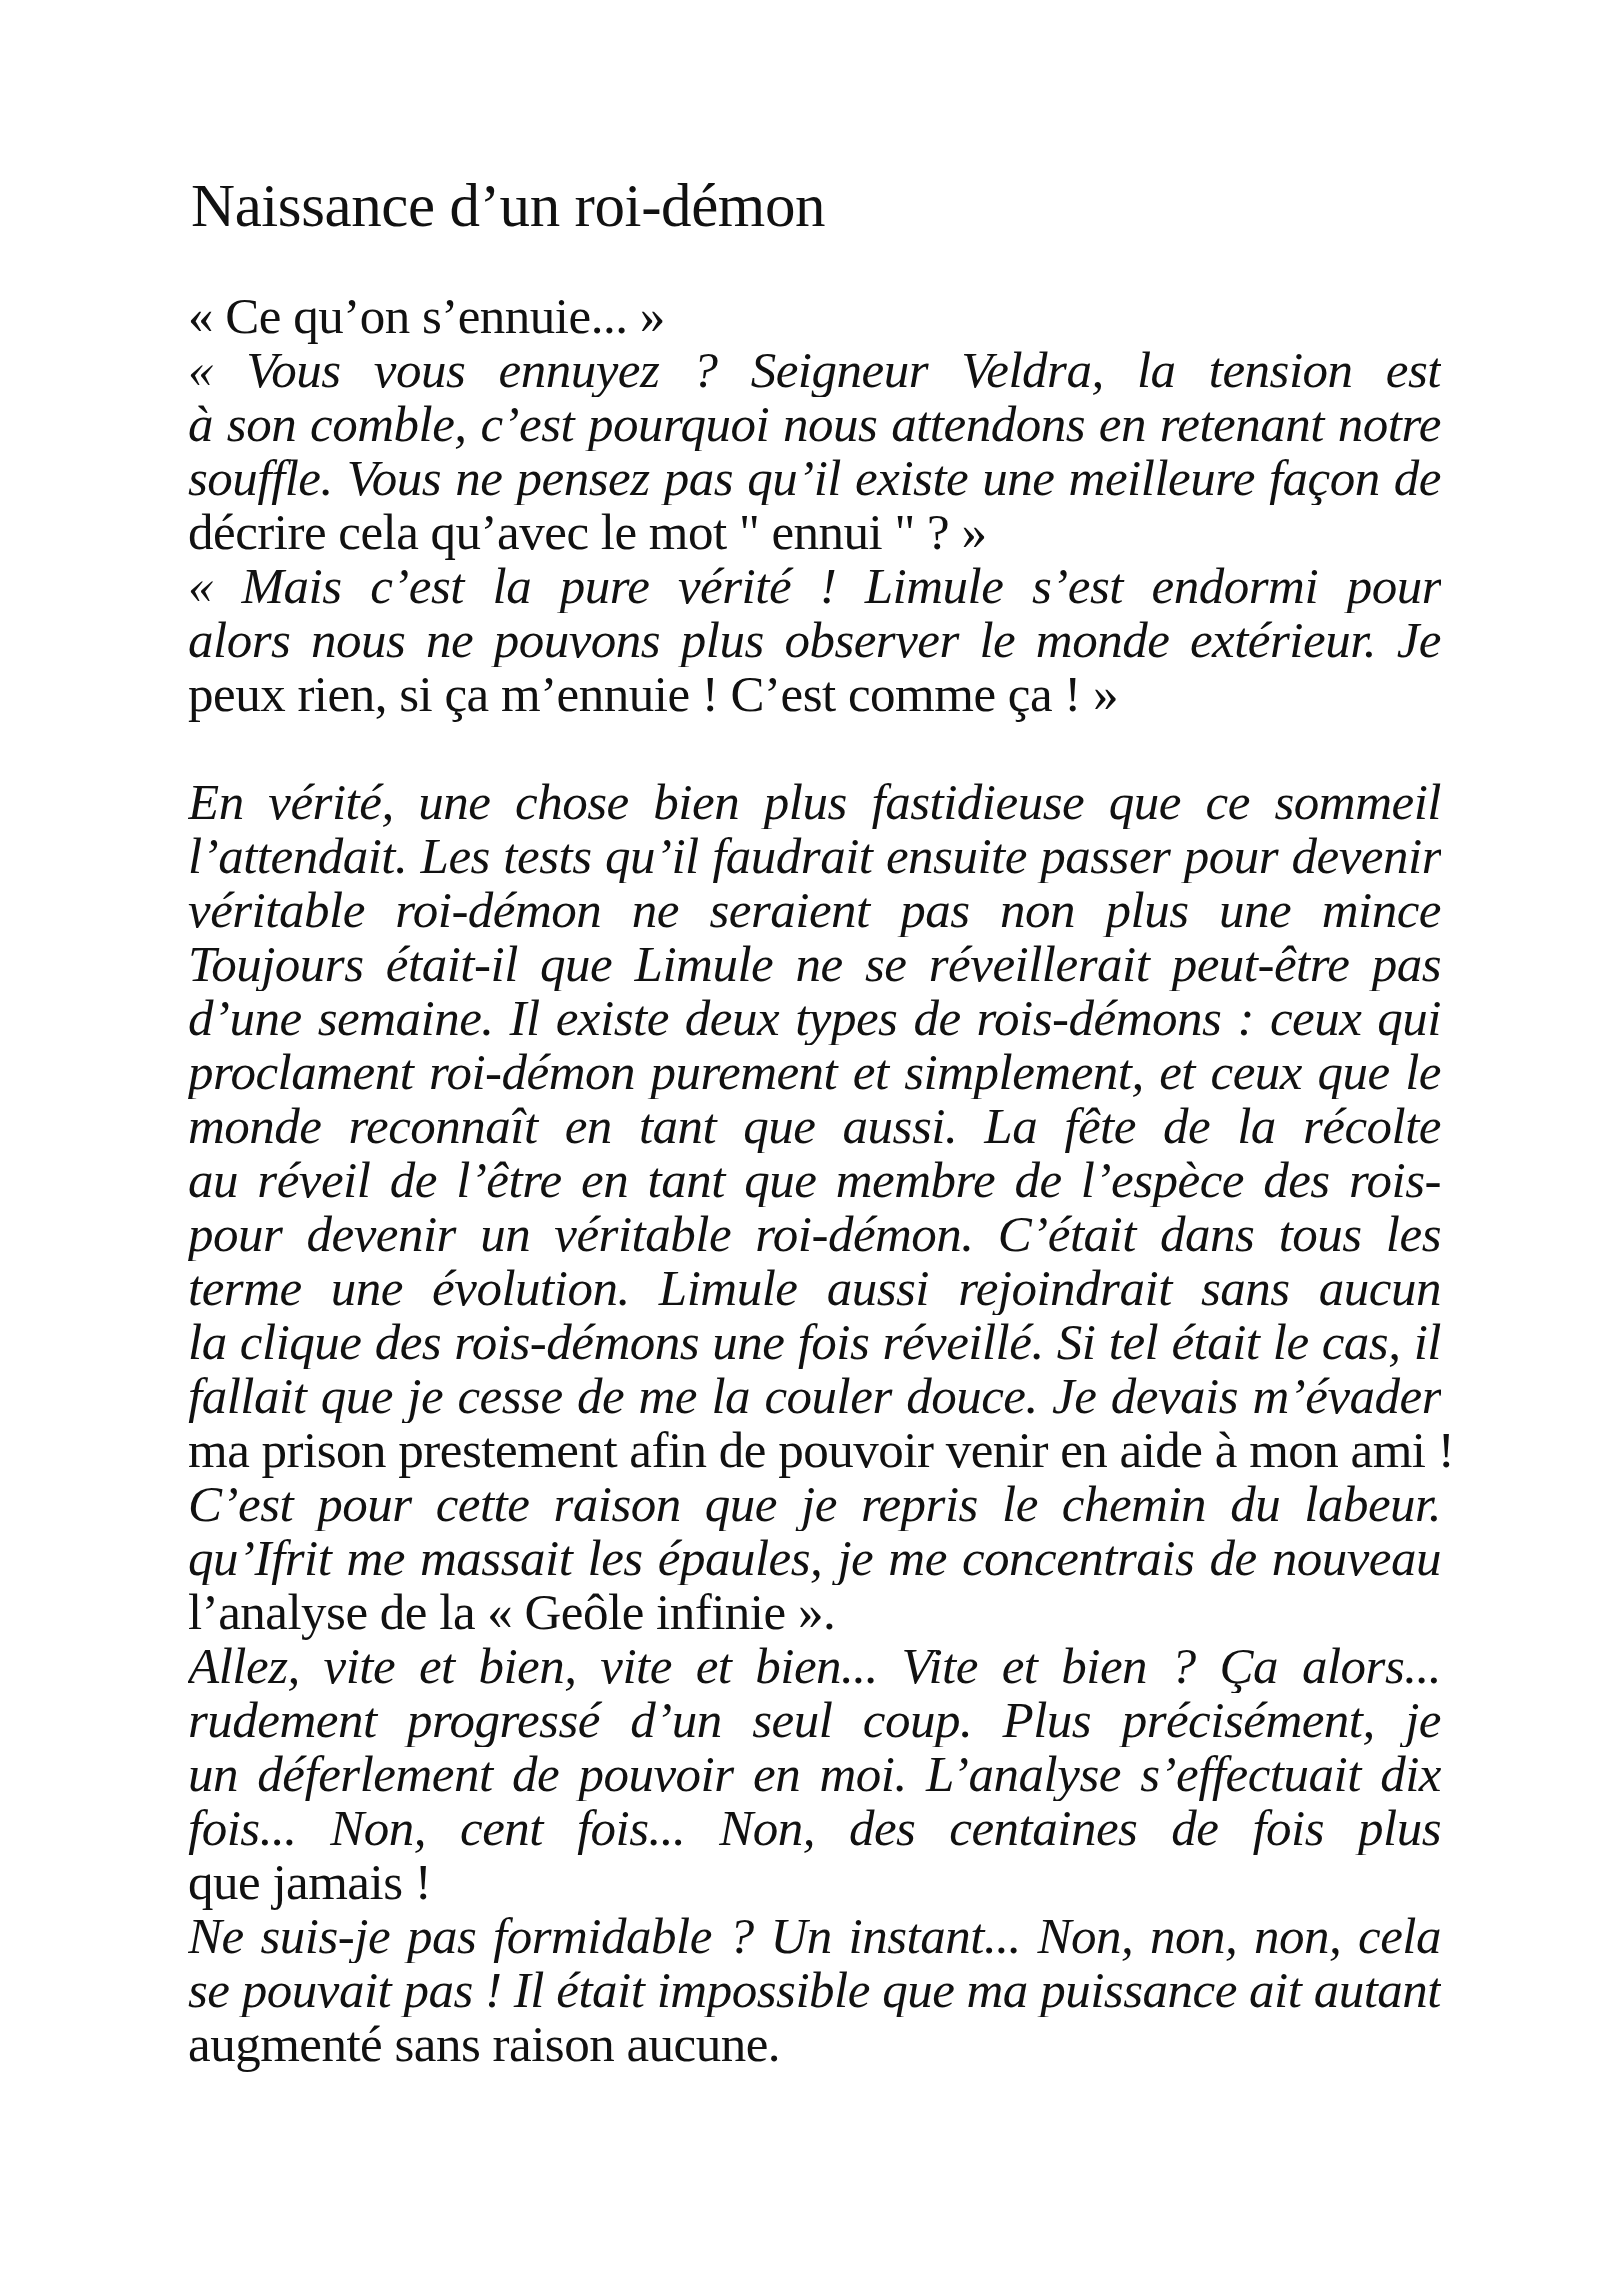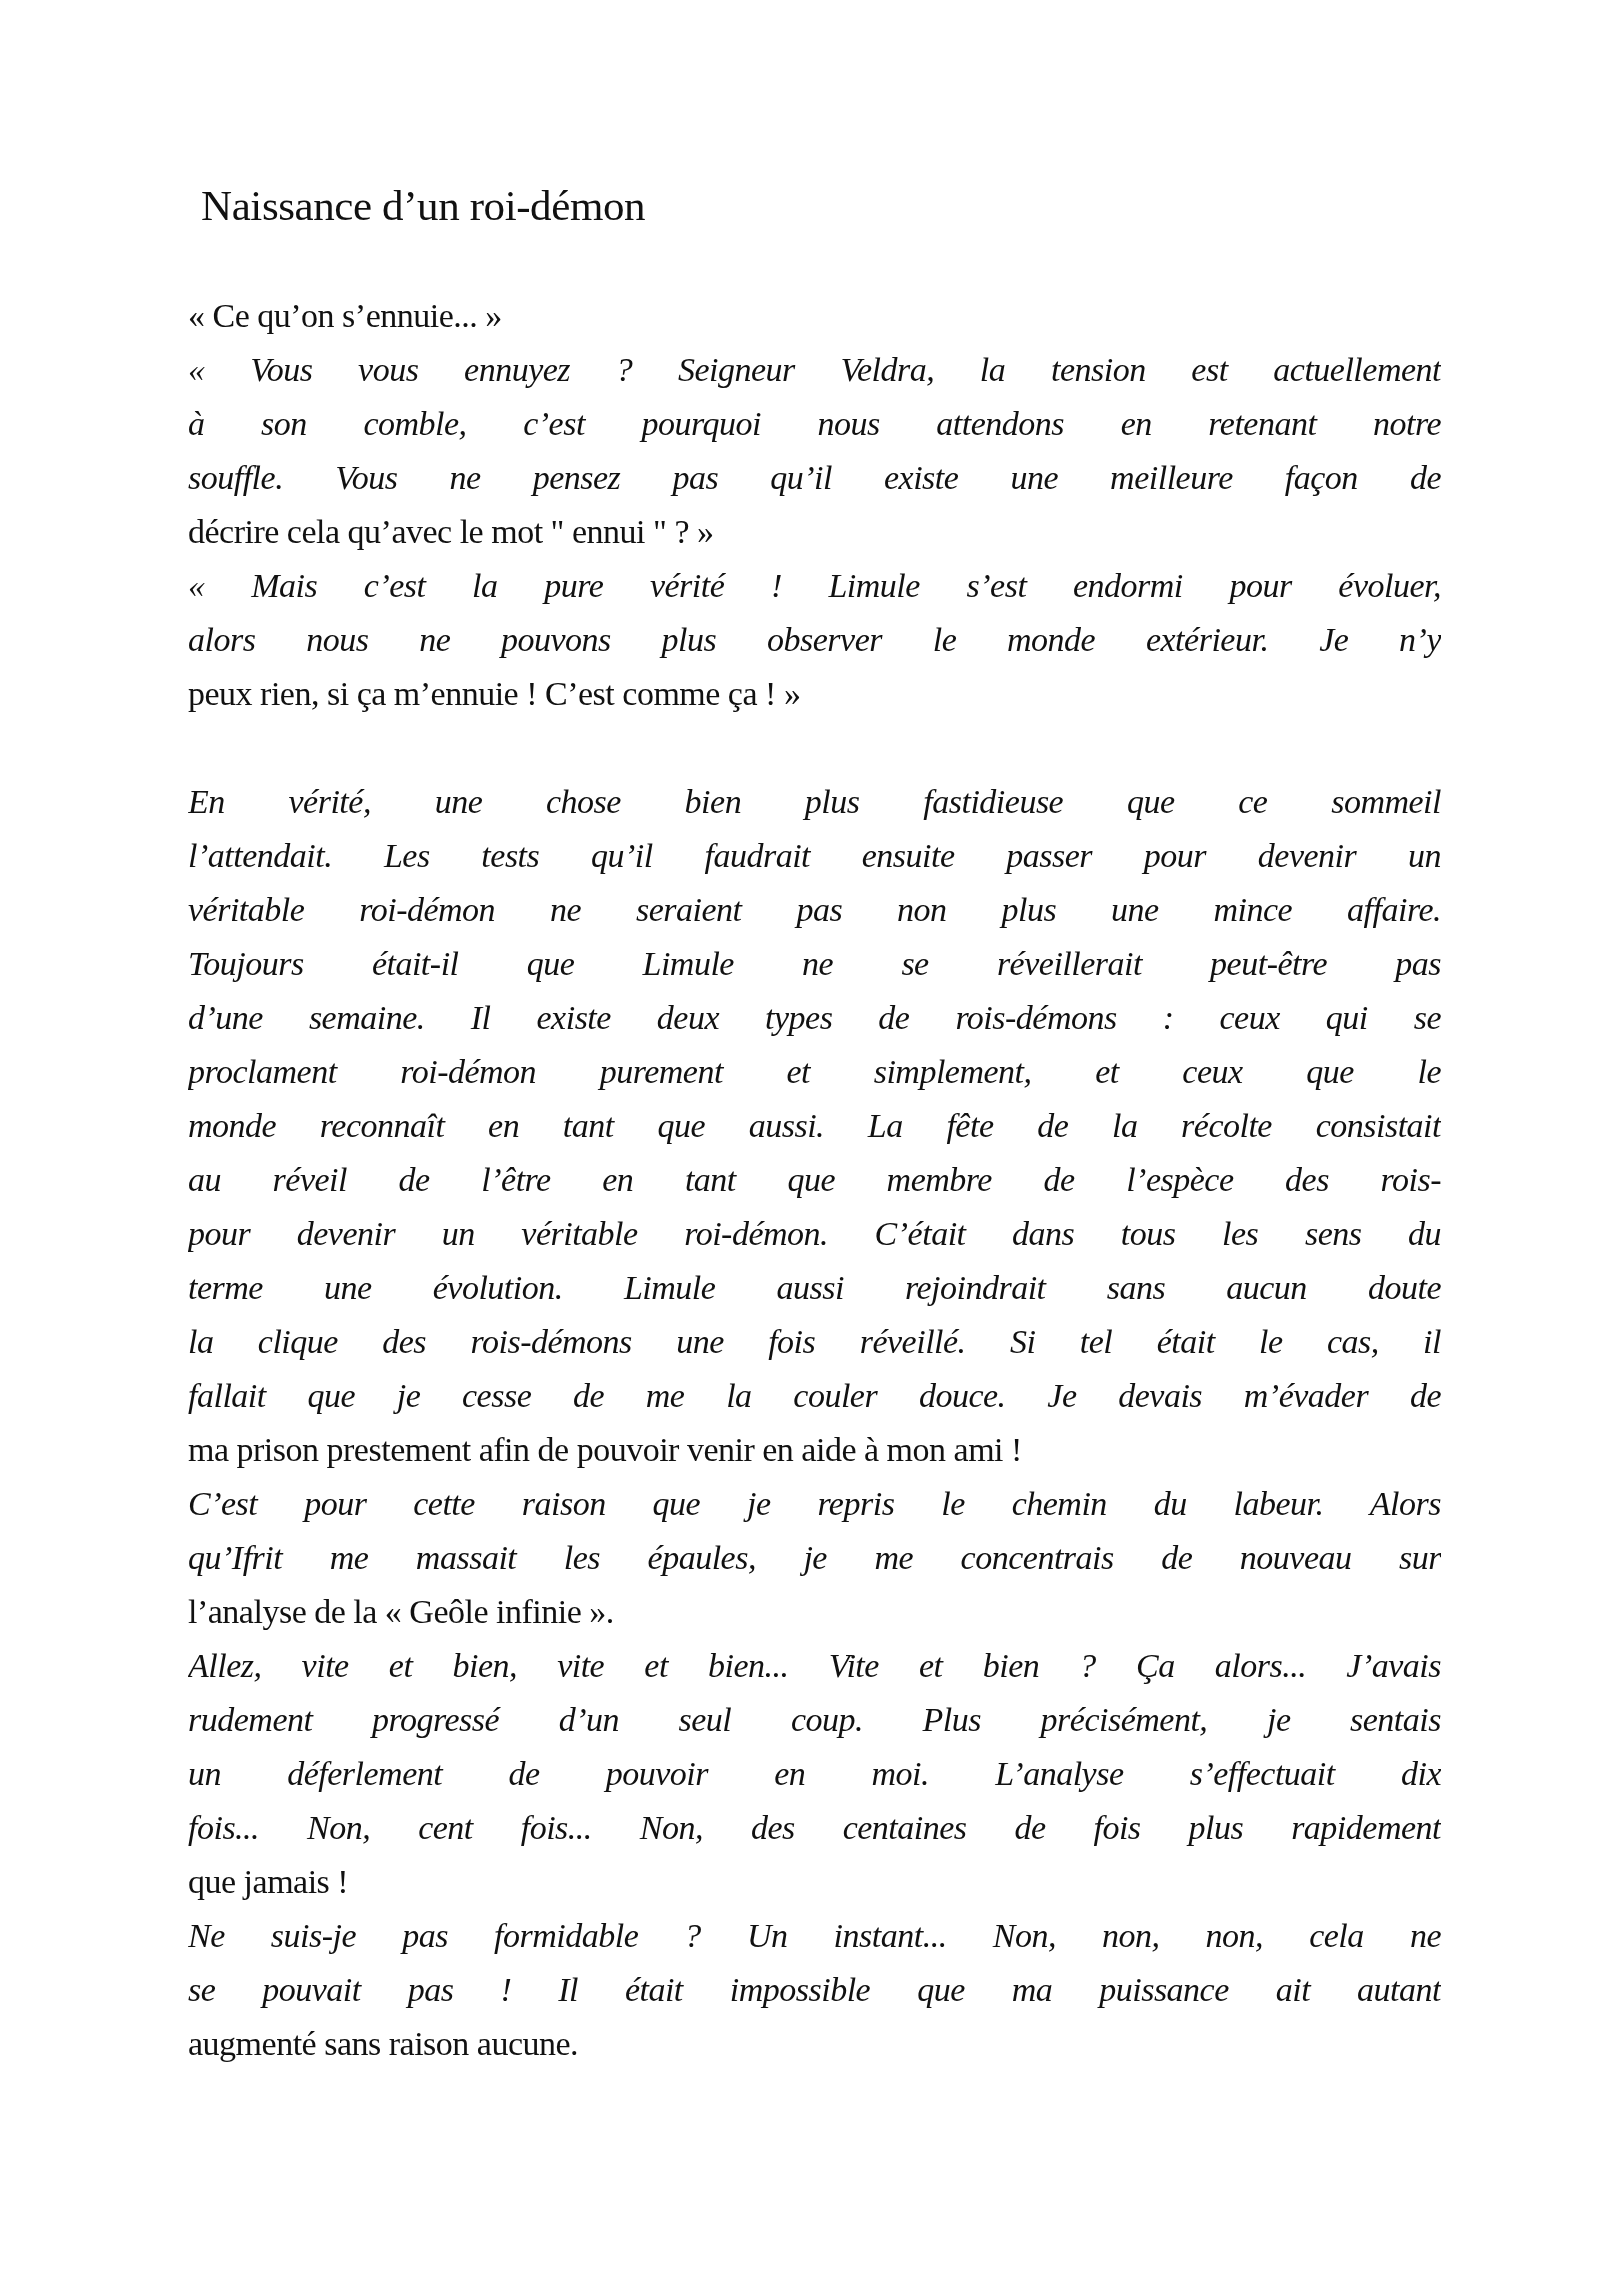--- a/index.html
+++ b/index.html
@@ -15,29 +15,29 @@
       color: #111111;
       font-family: "Liberation Serif", "DejaVu Serif", serif;
     }
     .page {
       position: absolute;
       left: 188px;
       top: 172px;
       width: 1253px;
     }
     .title {
-      font-size: 43px;
+      font-size: 61px;
       line-height: 67px;
-      margin: 0 0 50px 13px;
+      margin: 0 0 50px 3px;
       font-weight: normal;
       letter-spacing: -0.4px;
     }
     .line {
       display: block;
-      font-size: 34px;
+      font-size: 51px;
       line-height: 54px;
       height: 54px;
       white-space: nowrap;
       letter-spacing: -0.5px;
     }
     .line.justify {
       text-align: justify;
       text-align-last: justify;
       white-space: normal;
       overflow: hidden;

